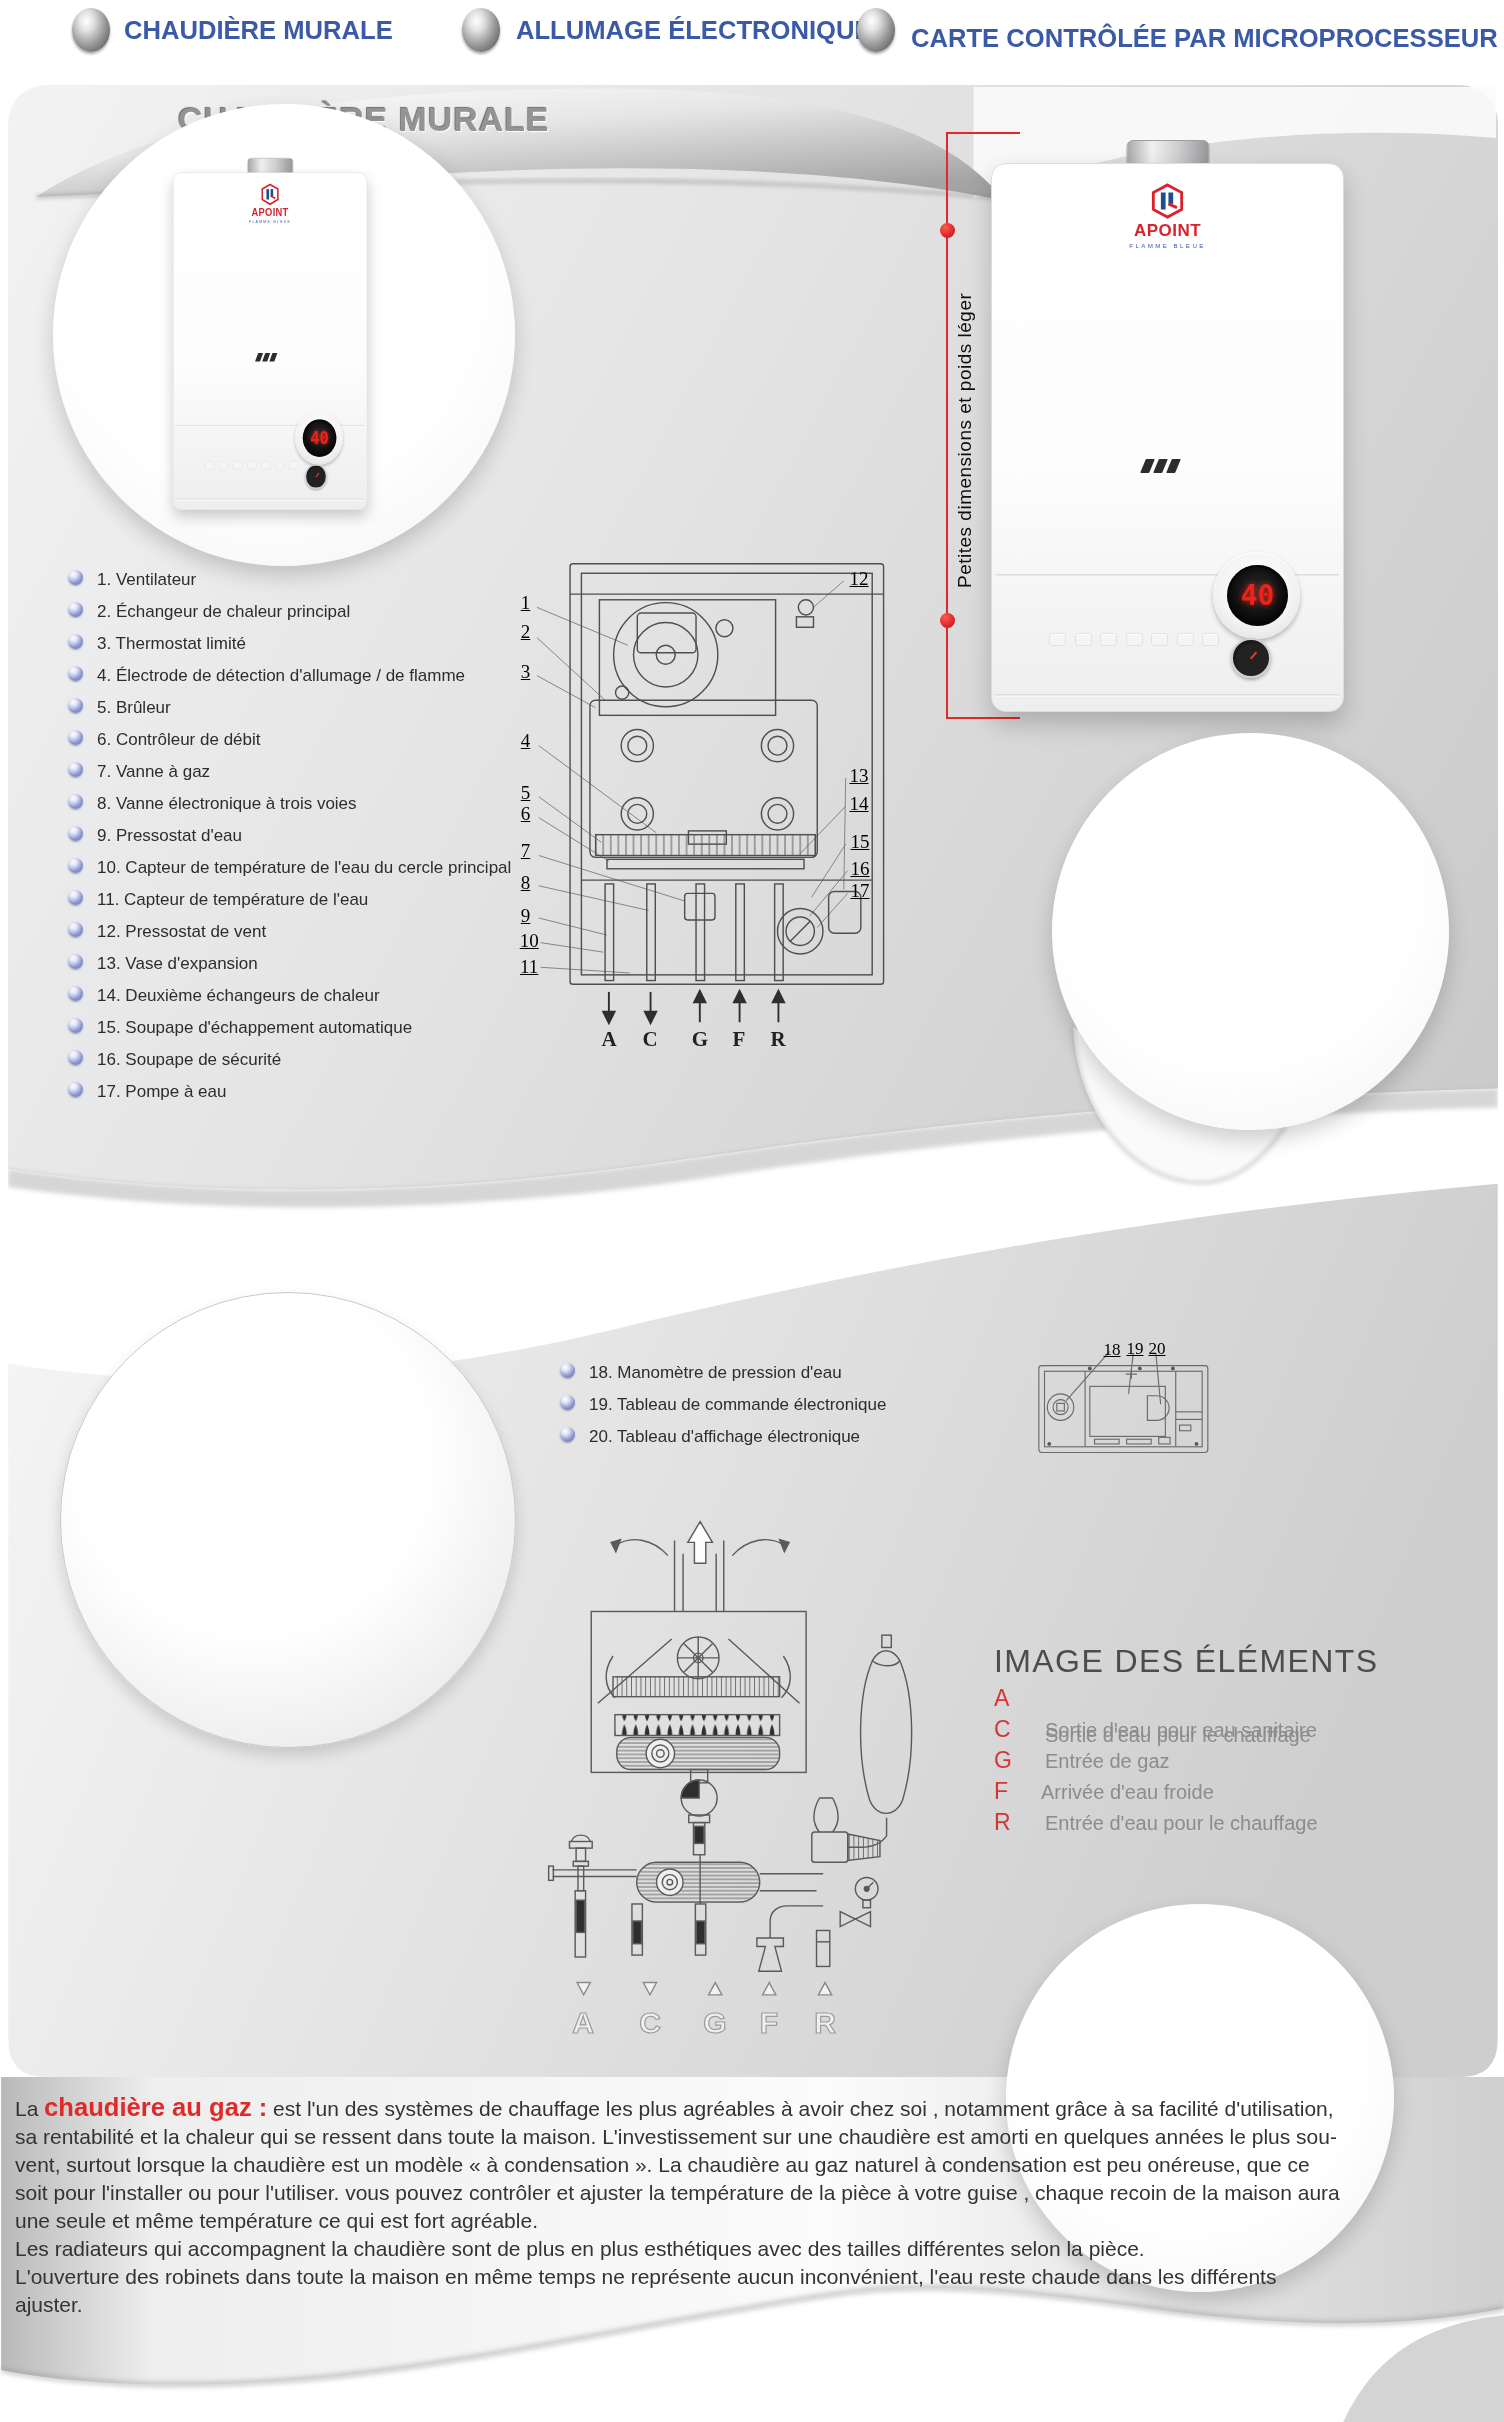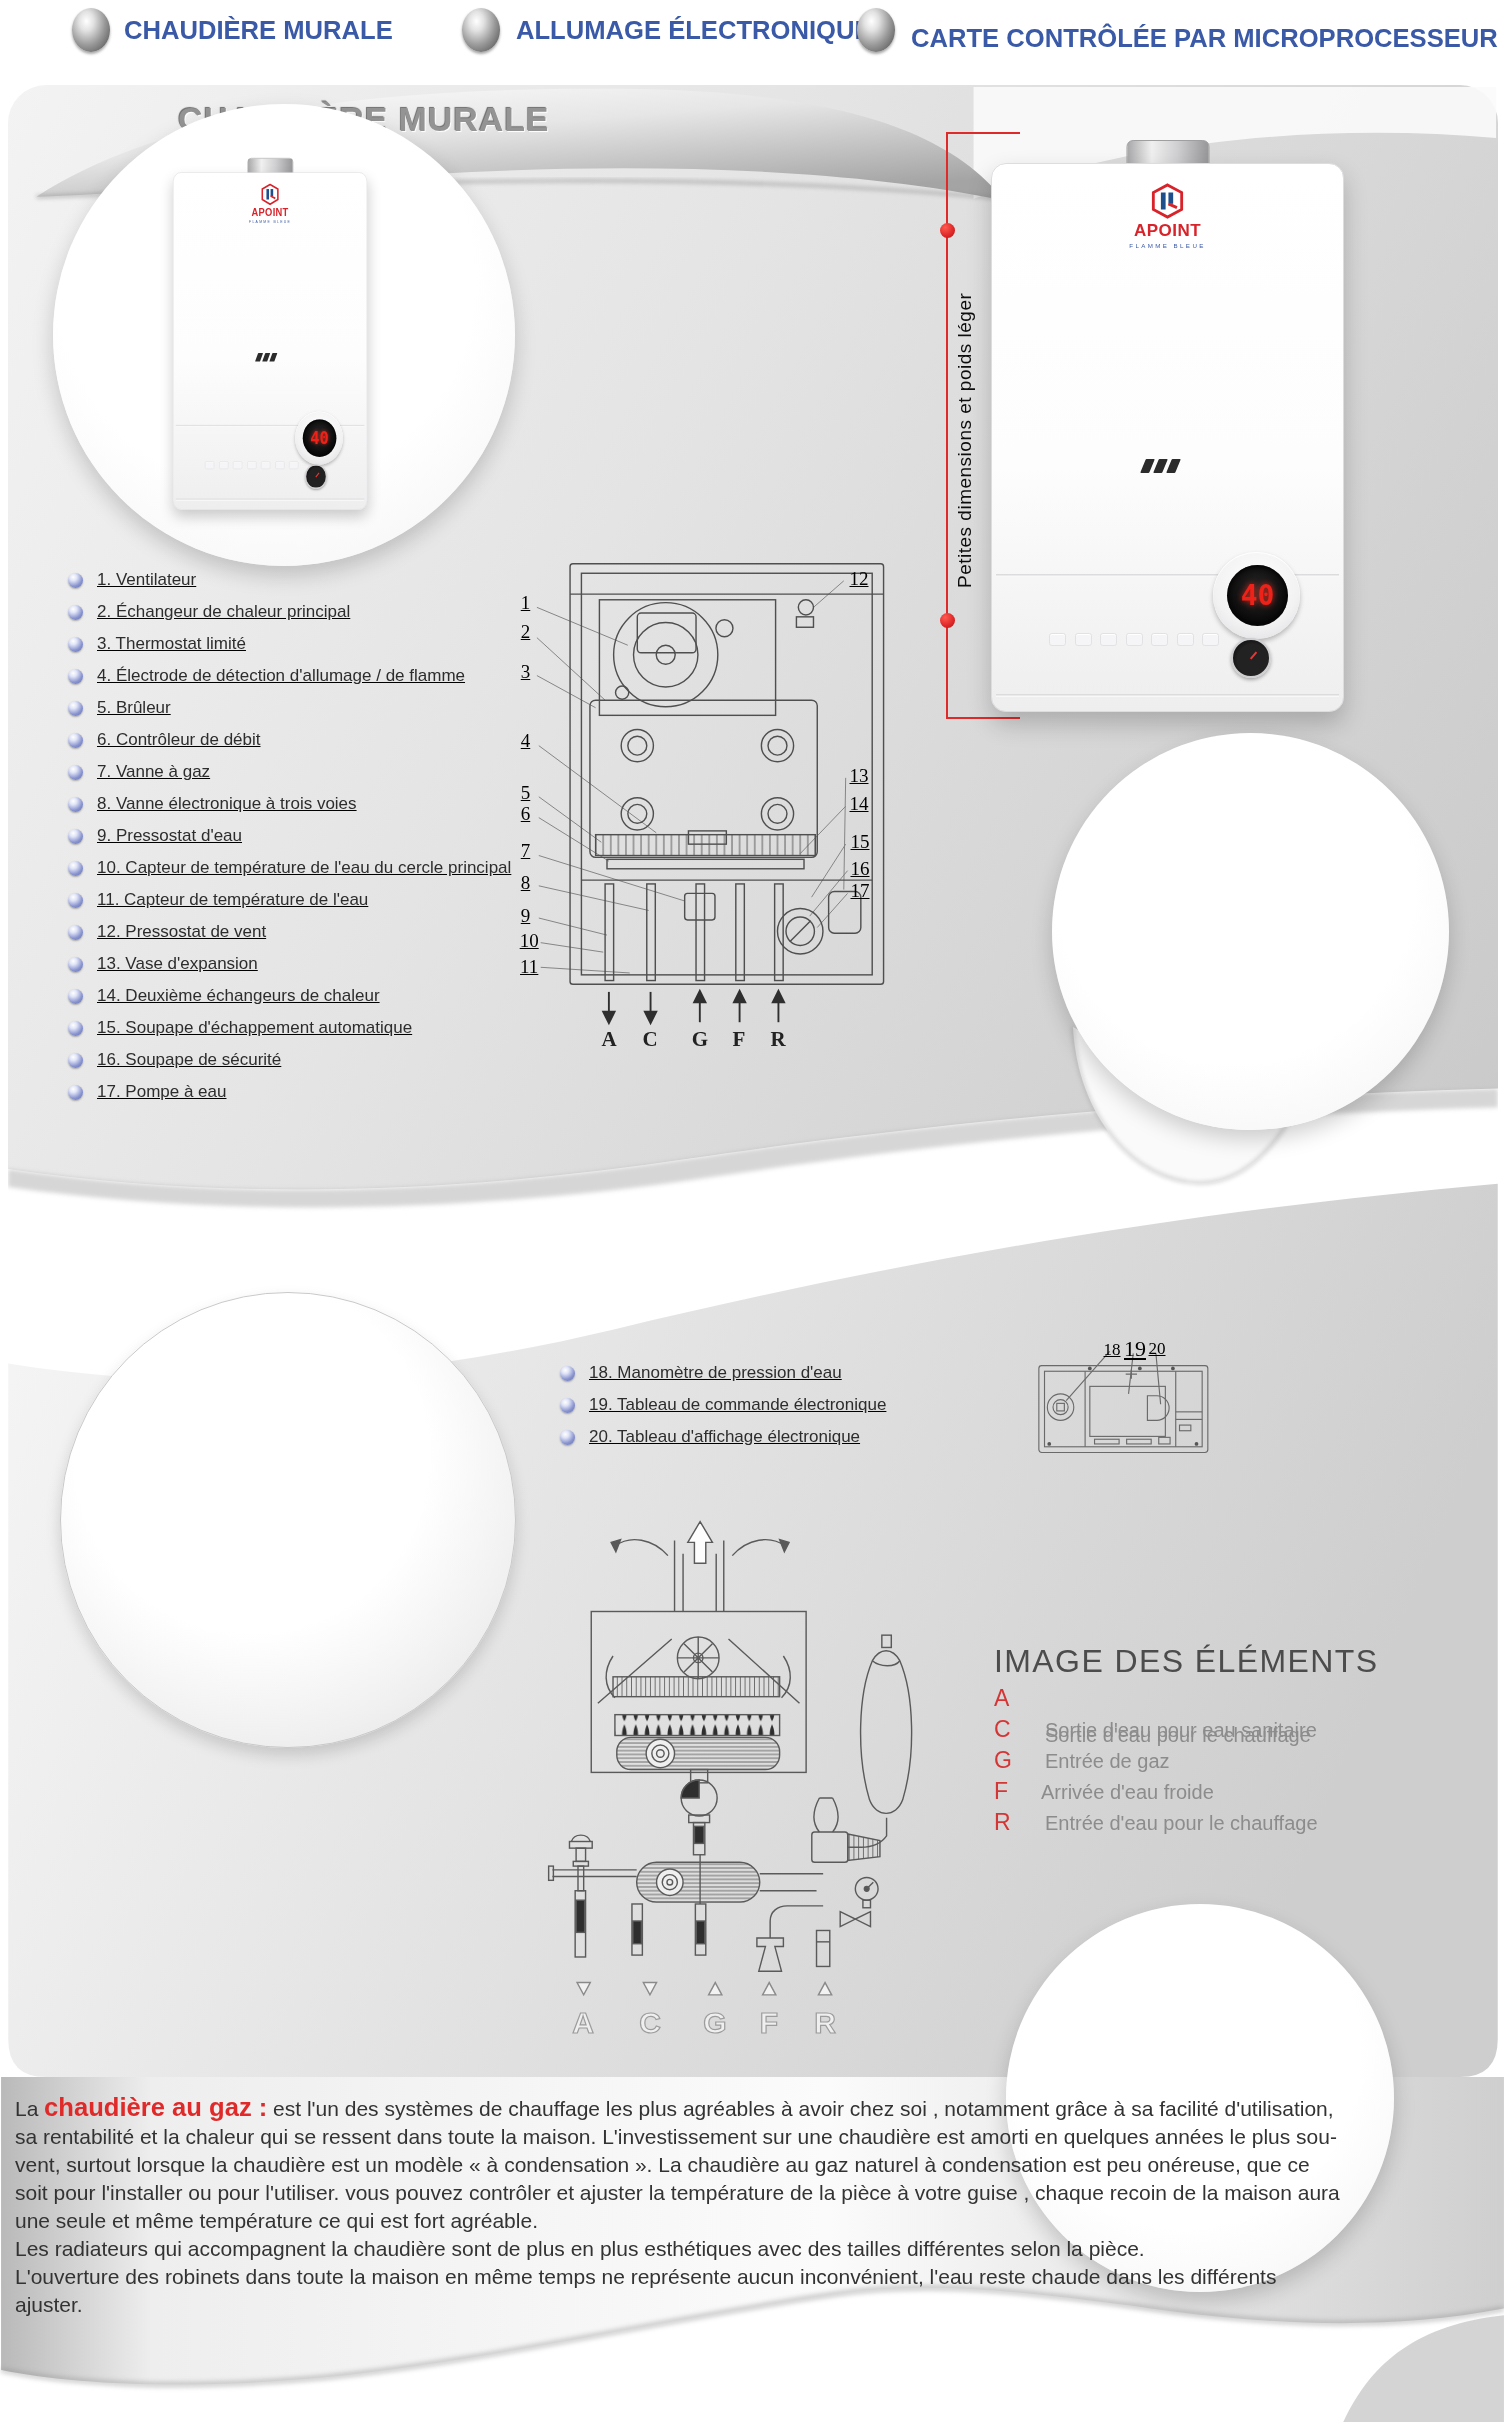--- a/index.html
+++ b/index.html
@@ -19,21 +19,21 @@
   .emboss-title{font-size:34px;font-weight:bold;letter-spacing:0.9px;color:#949494;
     text-shadow:-0.9px -0.9px 0.9px #6e6e6e, 0.9px 0.9px 0.9px #ffffff;white-space:nowrap;}
   .circleW{border-radius:50%;
     background:radial-gradient(circle at 46% 38%, #ffffff 55%, #f8f8f8 78%, #ececec 100%);
     box-shadow:0 9.5px 21px rgba(0,0,0,.18);}
   .circleG{border-radius:50%;
     background:radial-gradient(circle at 42% 36%, #ffffff 45%, #f0f0f0 72%, #dcdcdc 100%);
     border:1.9px solid #c9c9c9;box-shadow:0 7.6px 15px rgba(0,0,0,.15);}
 
   
-  .list-row{display:flex;align-items:center;height:20px;margin-bottom:12px;text-decoration:underline;}
+  .list-row{display:flex;align-items:flex-start;height:20px;margin-bottom:12px;}
   .bullet{width:15px;height:15px;border-radius:50%;margin-right:14px;flex:0 0 15px;
     background:radial-gradient(circle at 35% 28%, #ffffff 0%, #dfe3f6 25%, #8994cf 62%, #5e6cb4 100%);
     box-shadow:0 0.9px 1.9px rgba(0,0,0,.3);}
   .list-text{font-size:17px;color:#2d2d2d;white-space:nowrap;}
 
   
   .callout{position:absolute;font-family:"Liberation Serif",serif;font-size:19px;color:#000000;
     text-decoration:underline;transform:translate(-50%,-50%);white-space:nowrap;}
   .portL{position:absolute;font-family:"Liberation Serif",serif;font-weight:bold;font-size:21px;
     color:#222;transform:translateX(-50%);}
@@ -454,21 +454,21 @@
       </g>
       <g fill="#555">
         <circle cx="57" cy="28" r="2"></circle>
           <circle cx="110" cy="28" r="2"></circle>
           <circle cx="145" cy="28" r="2"></circle>
         <circle cx="14" cy="108" r="2"></circle>
           <circle cx="170" cy="108" r="2"></circle>
       </g>
     </svg>
     <span class="callout" style="left:76px;top:7.6px;font-size:17px;">18</span>
-    <span class="callout" style="left:99px;top:6.6px;font-size:22px;">19</span>
+    <span class="callout" style="left:99px;top:6.6px;font-size:17px;">19</span>
     <span class="callout" style="left:121px;top:6.6px;font-size:17px;">20</span>
   </div>
 
   <div class="abs" style="left:539px;top:1514px;width:379px;height:549px;">
     <svg width="379" height="549" viewBox="0 0 400 580">
       <defs>
         <pattern id="hatchV2" width="5" height="24" patternUnits="userSpaceOnUse">
           <line x1="2.5" y1="0" x2="2.5" y2="24" stroke="#5a5a5a" stroke-width="0.9"></line>
         </pattern>
         <pattern id="hatchH" width="8" height="4" patternUnits="userSpaceOnUse">

